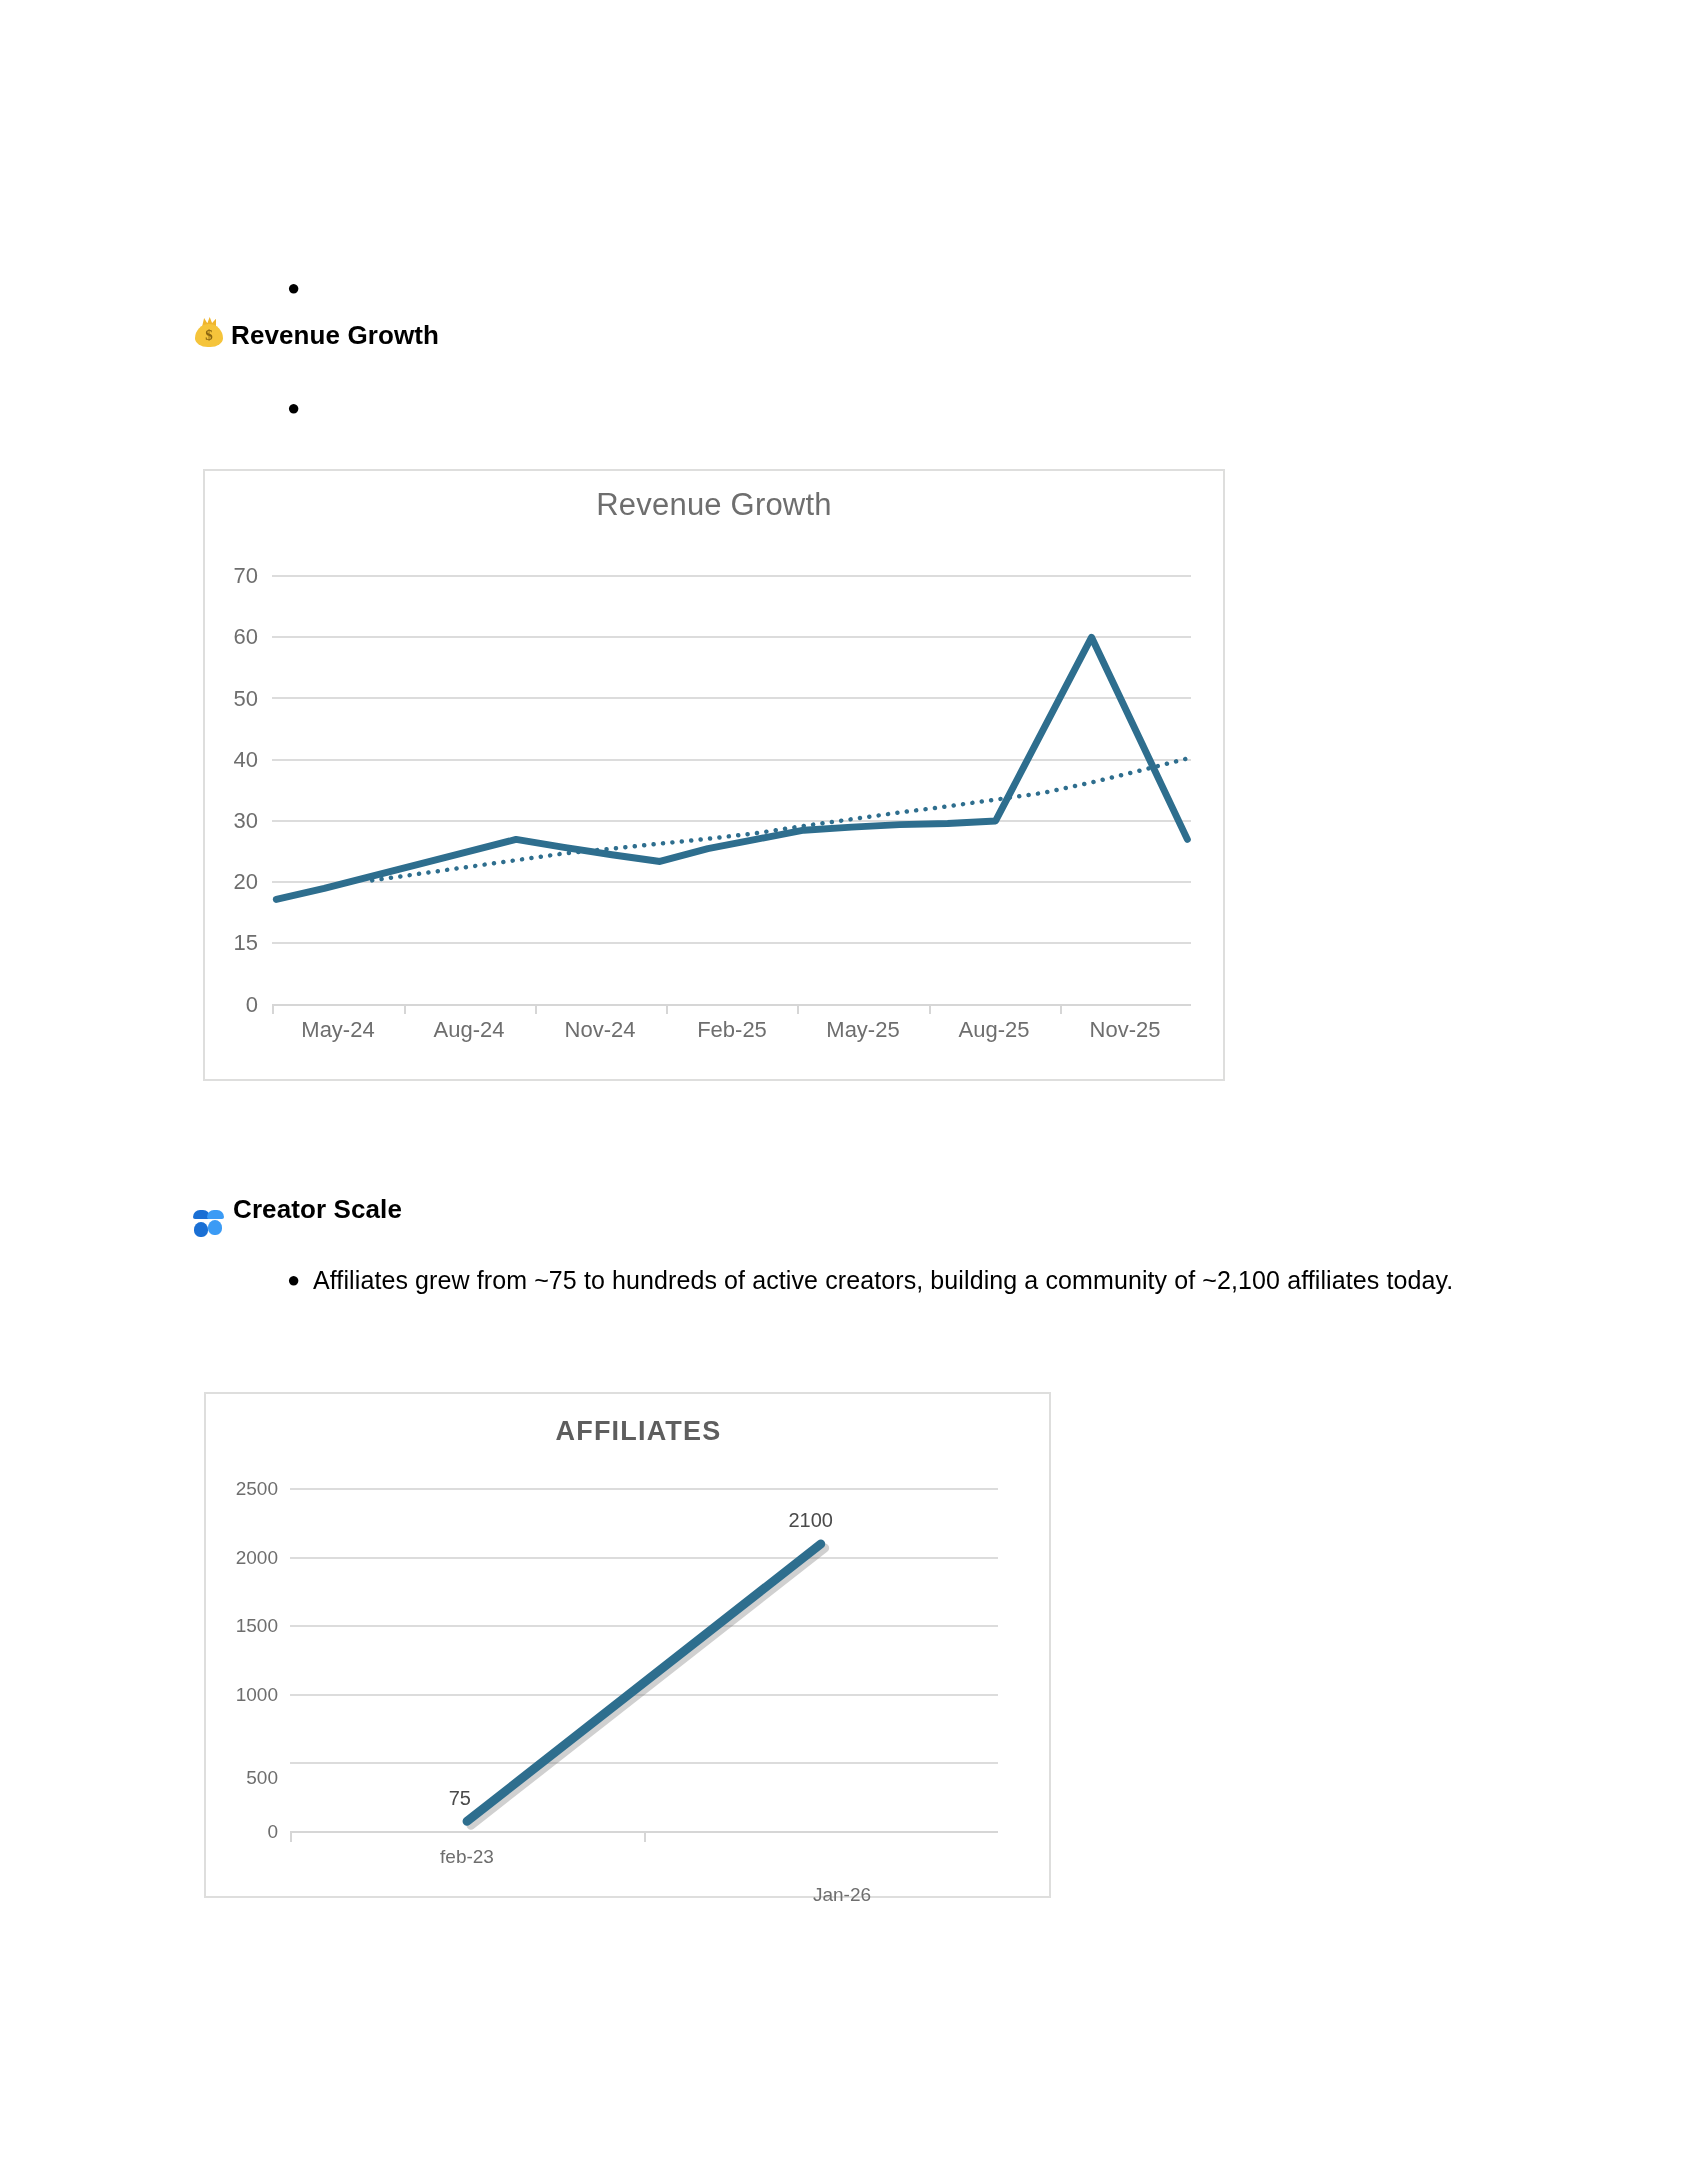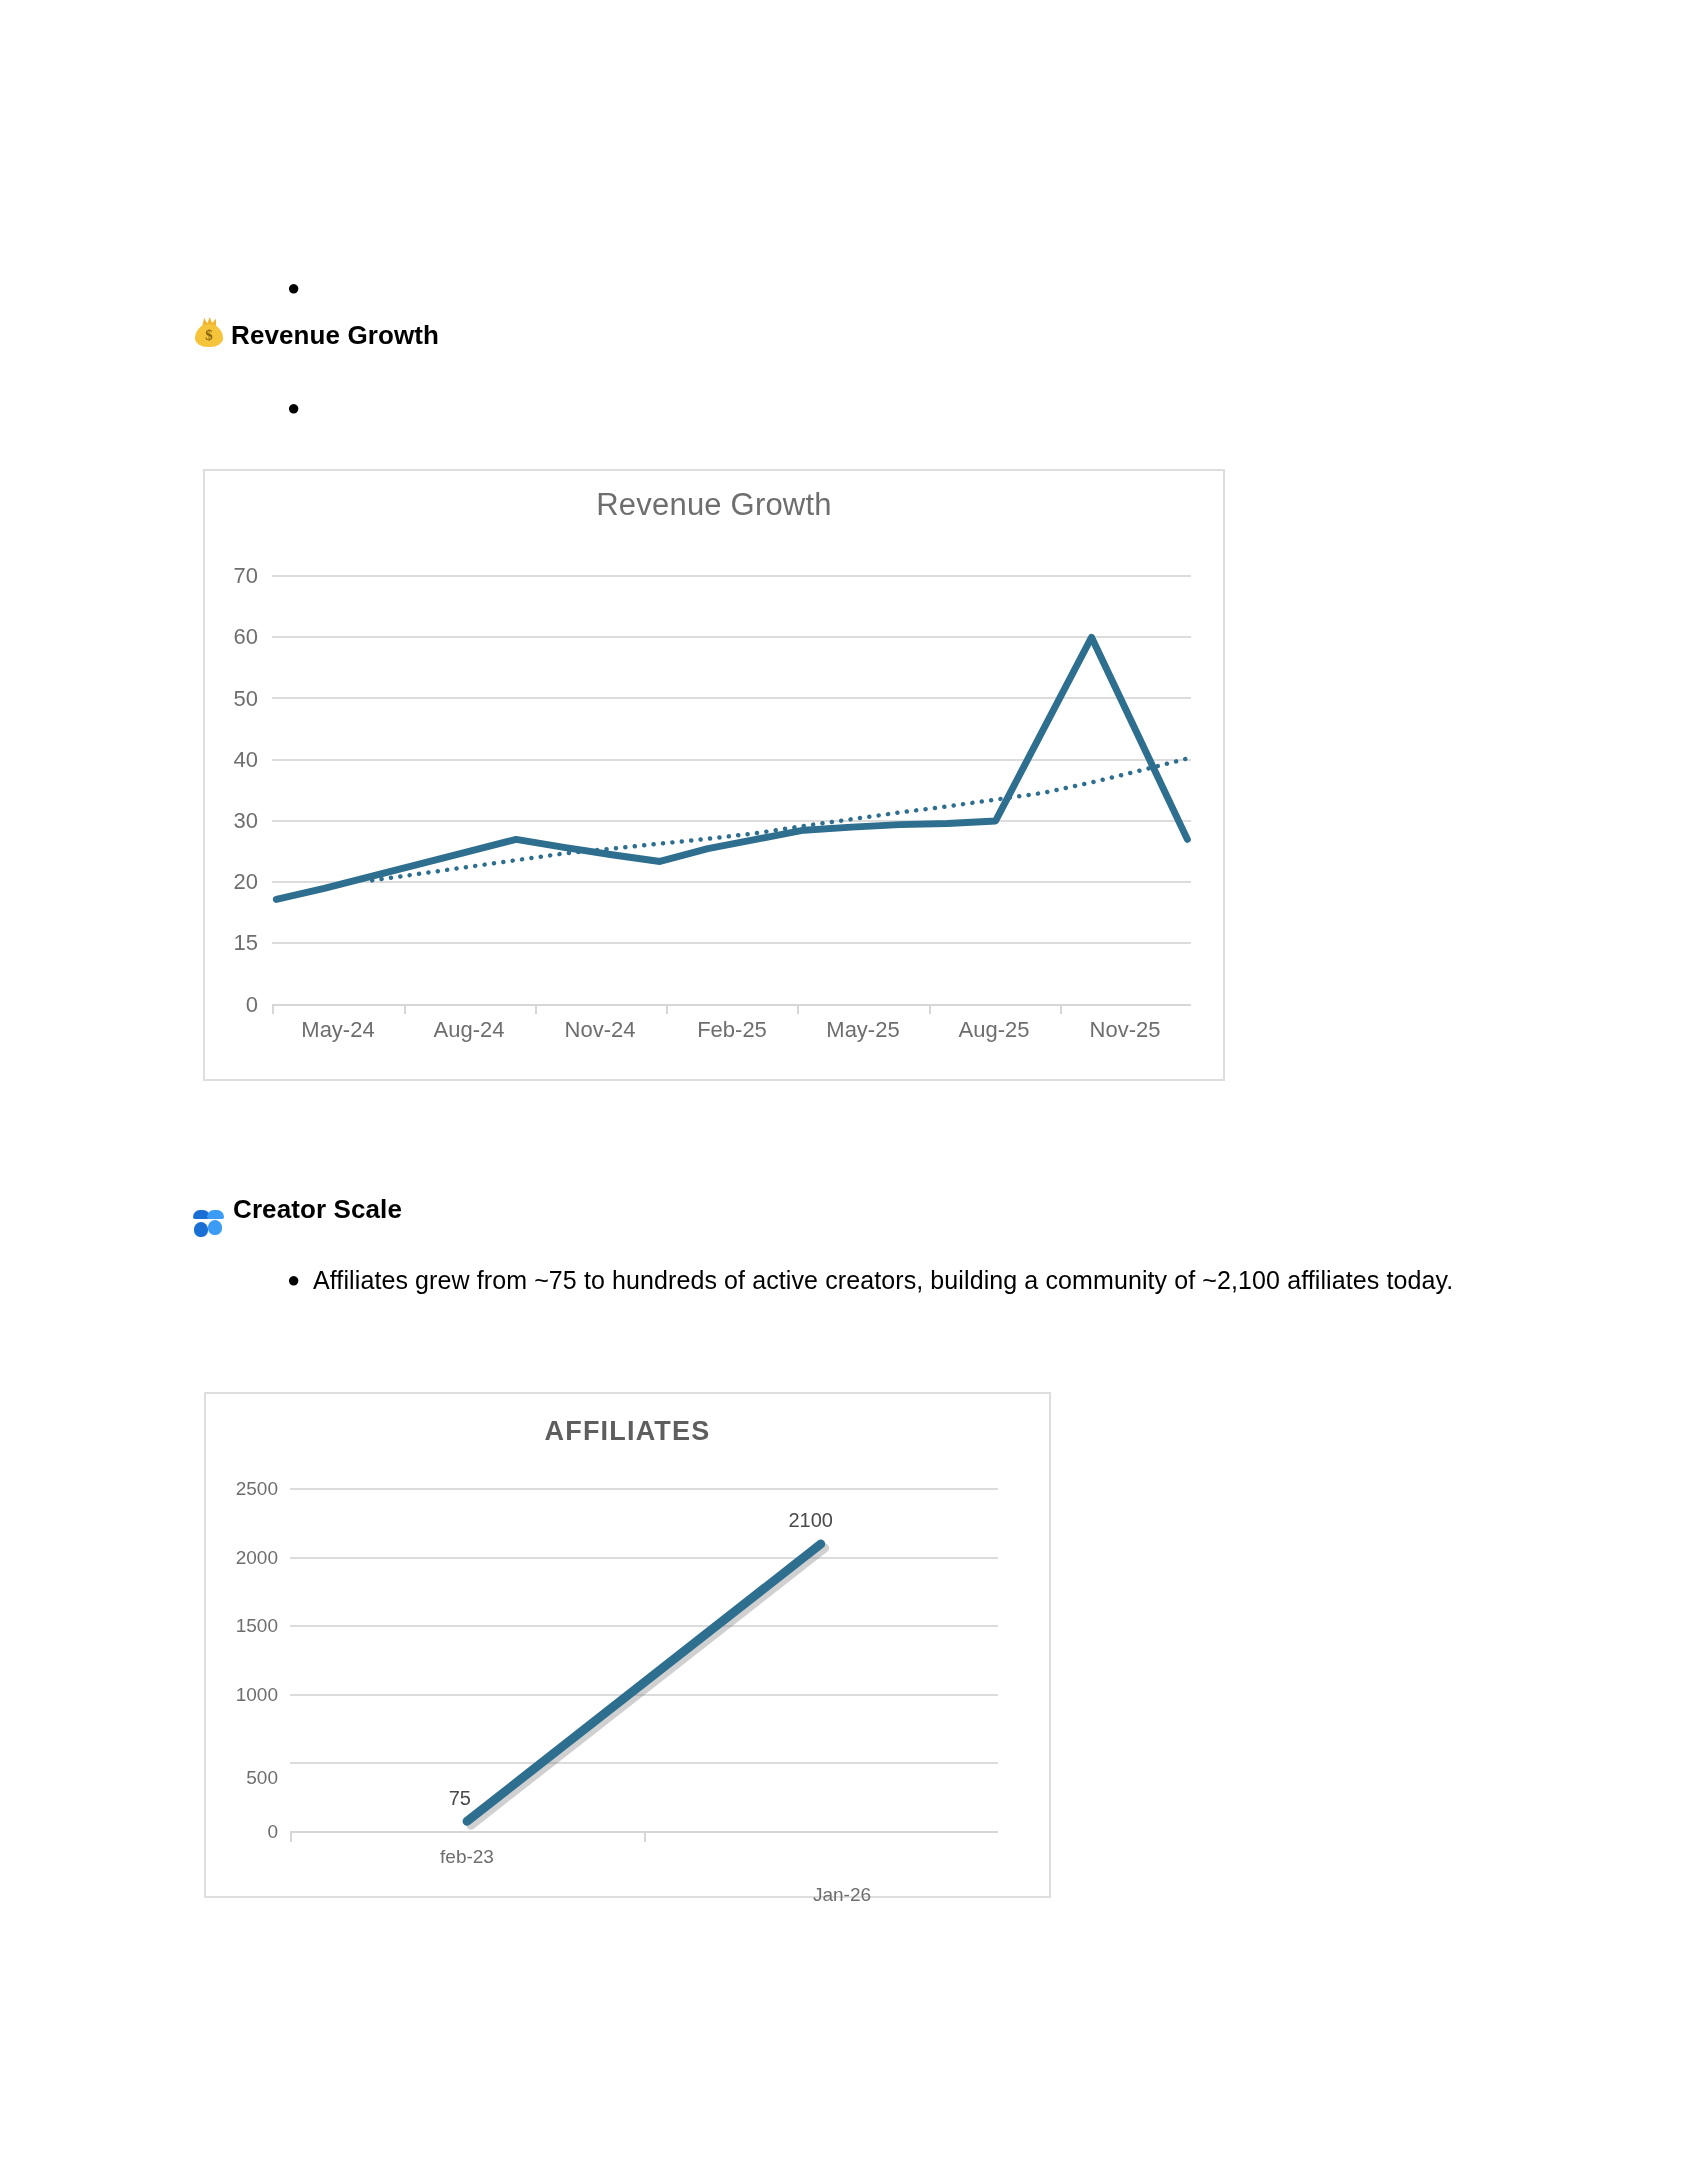--- a/index.html
+++ b/index.html
@@ -278,21 +278,21 @@
       </span>
     </span>
     <span class="heading-text">Creator Scale</span>
   </div>
 
   <div class="bullet-row" style="left:287px; top:1261px; width:1168px;">
     <span class="bullet-dot">●</span>
     <span class="bullet-text">Affiliates grew from ~75 to hundreds of active creators, building a community of ~2,100 affiliates today.</span>
   </div>
 
-  <div class="chart-frame" id="chart2" style="left:204px; top:1392px; width:847px; height:506px;">
+  <div class="chart-frame" id="chart2" style="left:204px; top:1392px; width:847px; height:506px;padding-left:11px;">
 
     <div class="chart-title c2">AFFILIATES</div>
 
     <div class="plot" id="plot2" style="left:0; top:0; width:847px; height:506px;">
         <div class="gridline" style="left: 84px; width: 708px; top: 437px;"></div>
         <div class="ylabel small" style="left: -17px; width: 89px; top: 428px;">0</div>
         <div class="gridline" style="left: 84px; width: 708px; top: 368px;"></div>
         <div class="ylabel small" style="left: -17px; width: 89px; top: 374px;">500</div>
         <div class="gridline" style="left: 84px; width: 708px; top: 300px;"></div>
         <div class="ylabel small" style="left: -17px; width: 89px; top: 291px;">1000</div>

